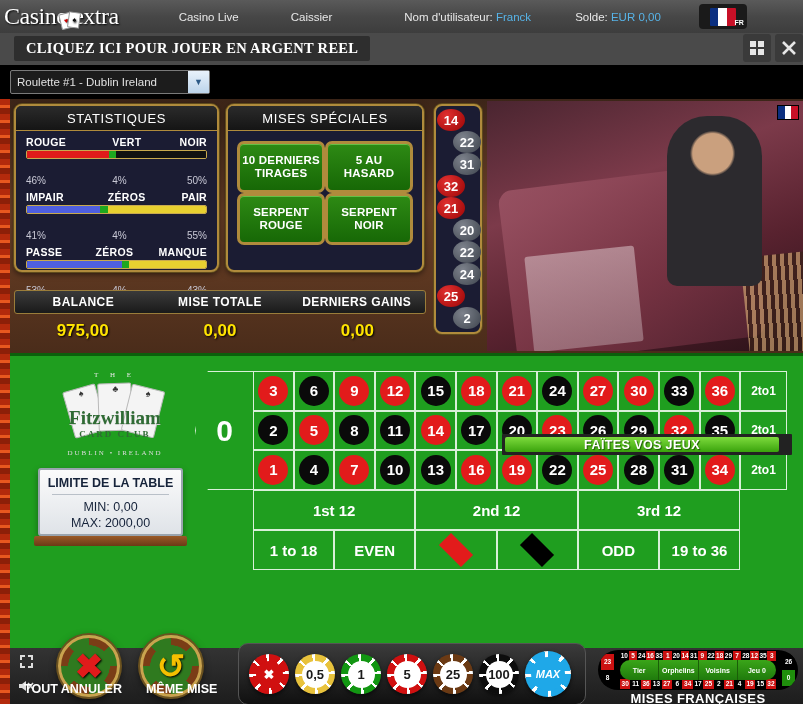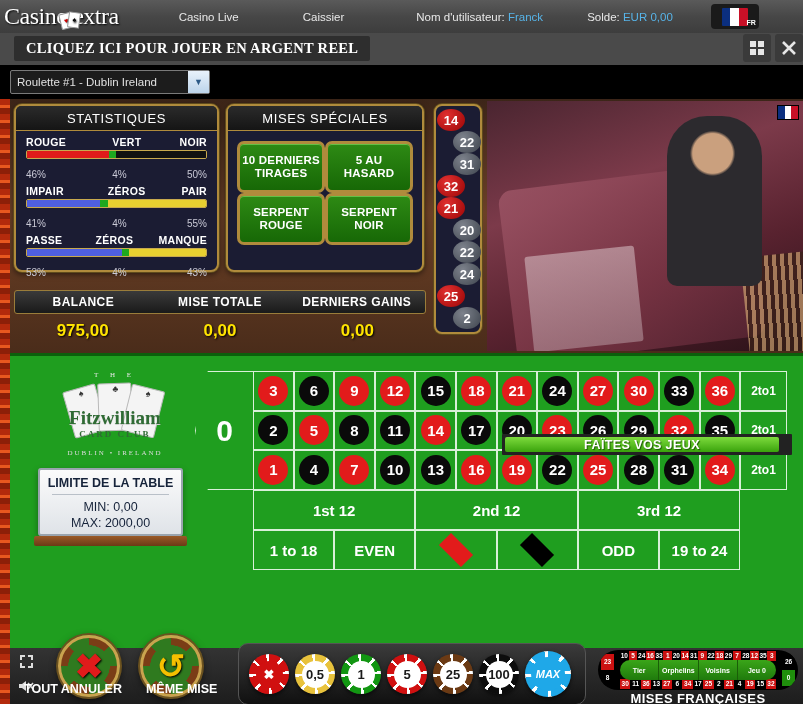--- a/index.html
+++ b/index.html
@@ -27,21 +27,21 @@
   .logo .cards {
     position: absolute; left: 56px; top: 8px; width: 26px; height: 20px;
   }
   .logo .cards i {
     position: absolute; width: 12px; height: 16px; background: #fff;
     border: 1px solid #999; border-radius: 1px; font-style: normal;
     font-size: 7px; color: #c00; text-align: center; line-height: 14px;
   }
   .logo .cards i:nth-child(1) { left: 0; top: 2px; transform: rotate(-14deg); }
   .logo .cards i:nth-child(2) { left: 8px; top: 1px; transform: rotate(8deg); color:#000;}
-  .topnav { display: flex; align-items: center; margin-left: 34px; gap: 12px; }
+  .topnav { display: flex; align-items: center; margin-left: 34px; gap: 0; }
   .topnav a {
     color: #e8e8e8; font-size: 11.5px; text-decoration: none;
     padding: 0 26px; white-space: nowrap;
   }
   .topinfo { margin-left: 46px; color: #e8e8e8; font-size: 11.5px; white-space: nowrap;}
   .topinfo .v { color: #57b4e8; }
   .topinfo.solde { margin-left: 44px; }
   .flagbtn {
     margin-left: 38px; width: 48px; height: 25px; border-radius: 4px;
     background: #1a1a1a; display: flex; align-items: center;
@@ -180,21 +180,21 @@
   .statlabels span {
     color: #fff; font-size: 10.5px; font-weight: bold; letter-spacing: .3px;
   }
   .statlabels span.mid { margin-left: 8px; }
   .bar {
     height: 9px; margin-top: 2px; display: flex;
     border: 1px solid #c8a94e; border-radius: 2px; overflow: hidden;
     background: #111;
   }
   .bar i { display: block; height: 100%; font-style: normal; }
-  .statvals { display: flex; justify-content: space-between; margin-top: 10px; gap: 45px; }
+  .statvals { display: flex; justify-content: space-between; margin-top: 16px; gap: 45px; }
   .statvals span { color: #c9c9d6; font-size: 10px; }
   .statvals span.mid { margin-left: 6px; }
 
   .spgrid {
     display: grid; grid-template-columns: 1fr 1fr; gap: 0;
     padding: 10px 9px;
   }
   .spbtn {
     height: 52px; border-radius: 7px;
     background: linear-gradient(to bottom,#2e8a14,#176806);
@@ -788,21 +788,21 @@
       <div class="outside" id="outside">
           <div class="ob">1 to 18</div>
           <div class="ob">EVEN</div>
           <div class="ob">
             <span class="diamond red"></span>
           </div>
           <div class="ob">
             <span class="diamond black"></span>
           </div>
           <div class="ob">ODD</div>
-          <div class="ob">19 to 24</div>
+          <div class="ob">19 to 36</div>
         </div>
     </div>
   </div>
 
   <div class="bottombar">
     <div class="sidebtns">
       <div class="sideicon">
         <svg width="15" height="15" viewBox="0 0 15 15">
             <path d="M1 1h5v2H3v3H1zM14 1h-5v2h3v3h2zM1 14h5v-2H3V9H1zM14 14h-5v-2h3V9h2z" fill="#ddd"></path>
           </svg>

